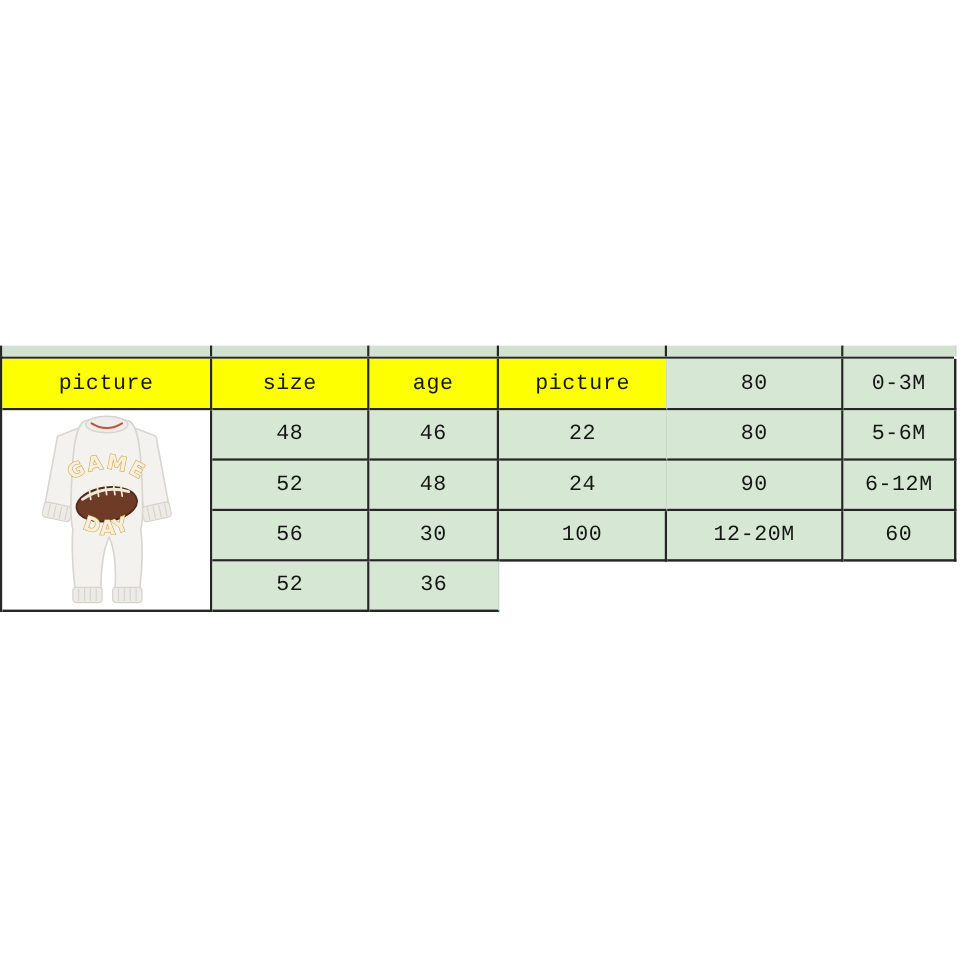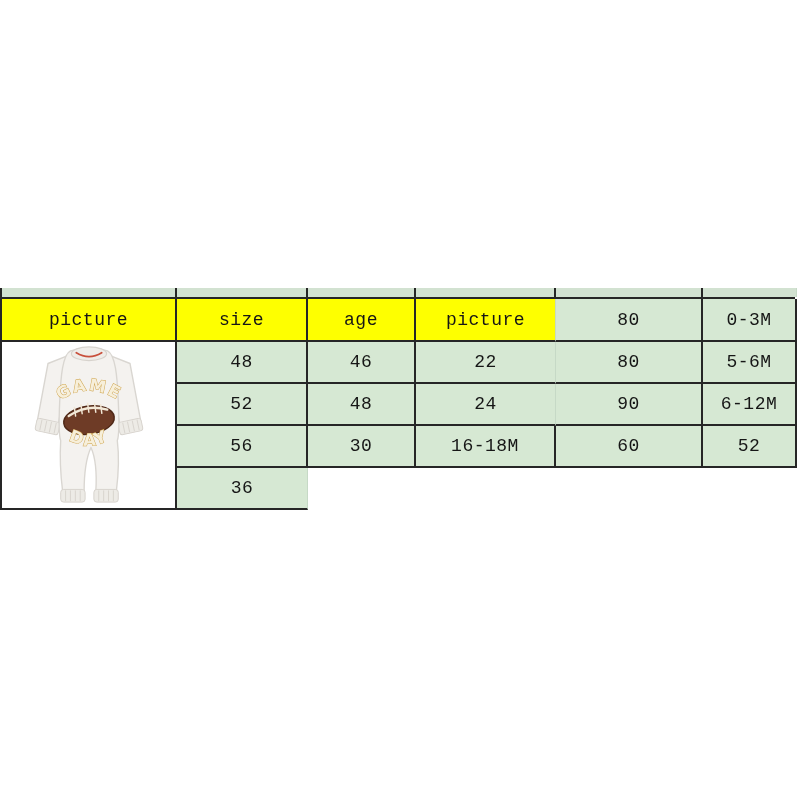--- a/index.html
+++ b/index.html
@@ -154,18 +154,19 @@
     <div class="cell data">5-6M</div>
     <div class="cell data">52</div>
     <div class="cell data">48</div>
     <div class="cell data last">24</div>
 
     <div class="cell data">90</div>
     <div class="cell data">6-12M</div>
     <div class="cell data">56</div>
     <div class="cell data">30</div>
 
-    <div class="cell data">16-18M</div>
+    <div class="cell data">100</div>
+    <div class="cell data">12-20M</div>
     <div class="cell data">60</div>
     <div class="cell data">52</div>
     <div class="cell data last">36</div>
   </div>
 </div>
 
 </body></html>

